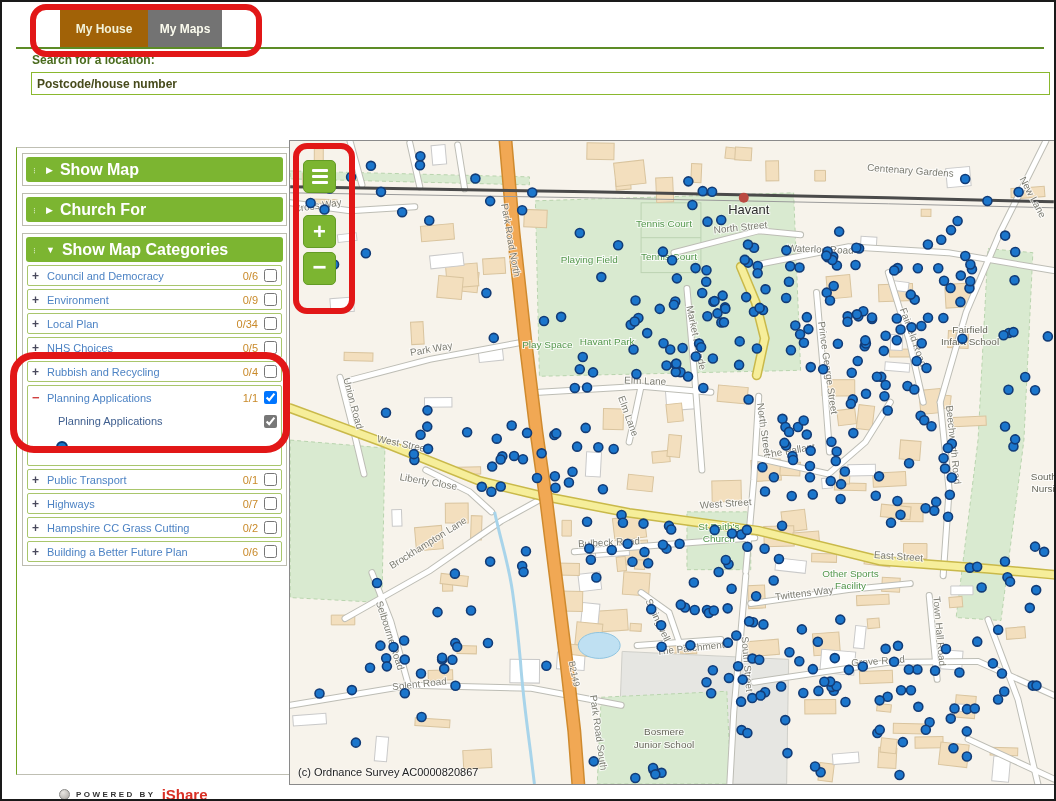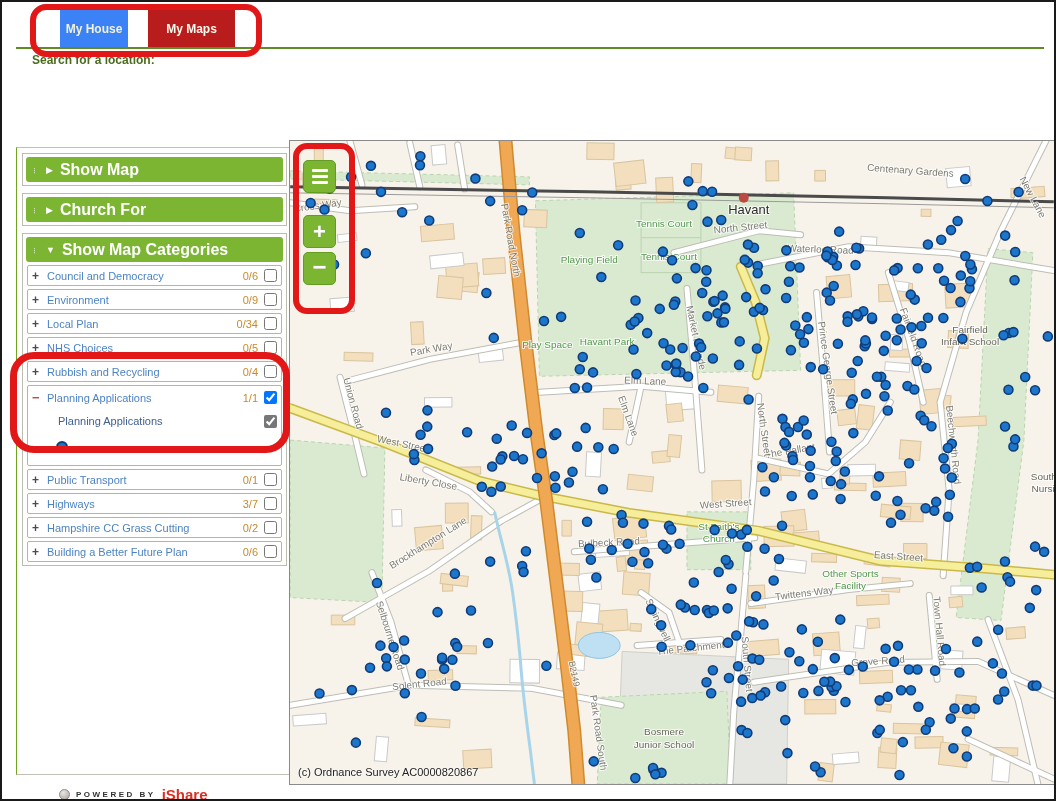--- a/index.html
+++ b/index.html
@@ -3,22 +3,22 @@
 <meta charset="utf-8">
 <style>
   * { margin:0; padding:0; box-sizing:border-box; }
   html,body { background:#fff; }
   body { font-family:"Liberation Sans","DejaVu Sans",sans-serif; }
   .page { position:relative; width:1056px; height:801px; border:2px solid #1a1a1a; background:#fff; overflow:hidden; }
 
   
   .tab { position:absolute; top:8px; height:37px; display:flex; align-items:center; justify-content:center;
          font-size:12px; font-weight:bold; cursor:pointer; }
-  .tab-house { left:58px; width:68px; background:#3b82f6; color:#f2f2d8; }
-  .tab-maps  { left:146px; width:87px; background:#b91c1c; color:#fbfbee; }
+  .tab-house { left:58px; width:88px; background:#a16207; color:#f2f2d8; }
+  .tab-maps  { left:146px; width:74px; background:#737373; color:#fbfbee; }
   .tab-underline { position:absolute; left:14px; top:45px; width:1028px; height:2px; background:#5d8c26; }
   .search-label { position:absolute; left:30px; top:51px; font-size:12px; font-weight:bold; color:#4a6b1e; }
   .search-input { position:absolute; left:29px; top:70px; width:1019px; height:23px; border:1px solid #8ab82e;
                   font-family:"Liberation Sans",sans-serif; font-size:12px; font-weight:bold; color:#3f4418; padding:0 5px; }
   .search-input::placeholder { color:#474b1c; opacity:1; font-weight:bold; }
 
   
   .sidebar { position:absolute; left:14px; top:145px; width:277px; height:628px; background:#fff;
              border:1px solid #bfbfb3; border-left:1px solid #71a41f; padding:5px; }
   .panel-box { border:1px solid #bcbcb0; padding:3px; margin-bottom:7px; background:#fff; }
@@ -79,20 +79,21 @@
 
   <div class="tab tab-house">
       <span>My House</span>
     </div>
   <div class="tab tab-maps">
       <span>My Maps</span>
     </div>
   <div class="tab-underline"></div>
 
   <div class="search-label">Search for a location:</div>
+  <input class="search-input" type="text" placeholder="Postcode/house number" style="">
 
   <div class="sidebar">
     <div class="panel-box">
       <div class="panel-head">
         <span class="grip">⁝</span>
         <span class="arrow">▶</span>
         <span class="panel-title">Show Map</span>
       </div>
     </div>
     <div class="panel-box">
@@ -154,21 +155,21 @@
           </div>
           <div class="cat-row">
             <span class="cat-plus">+</span>
             <span class="cat-name">Public Transport</span>
             <span class="cat-count">0/1</span>
             <input type="checkbox" style="">
           </div>
           <div class="cat-row">
             <span class="cat-plus">+</span>
             <span class="cat-name">Highways</span>
-            <span class="cat-count">3/7</span>
+            <span class="cat-count">0/7</span>
             <input type="checkbox" style="">
           </div>
           <div class="cat-row">
             <span class="cat-plus">+</span>
             <span class="cat-name">Hampshire CC Grass Cutting</span>
             <span class="cat-count">0/2</span>
             <input type="checkbox" style="">
           </div>
           <div class="cat-row">
             <span class="cat-plus">+</span>

